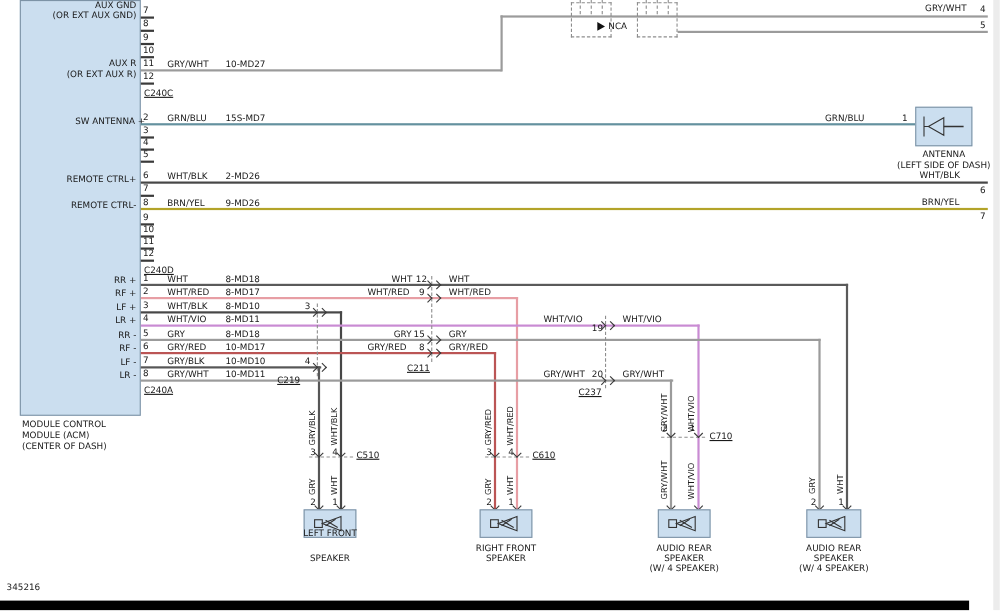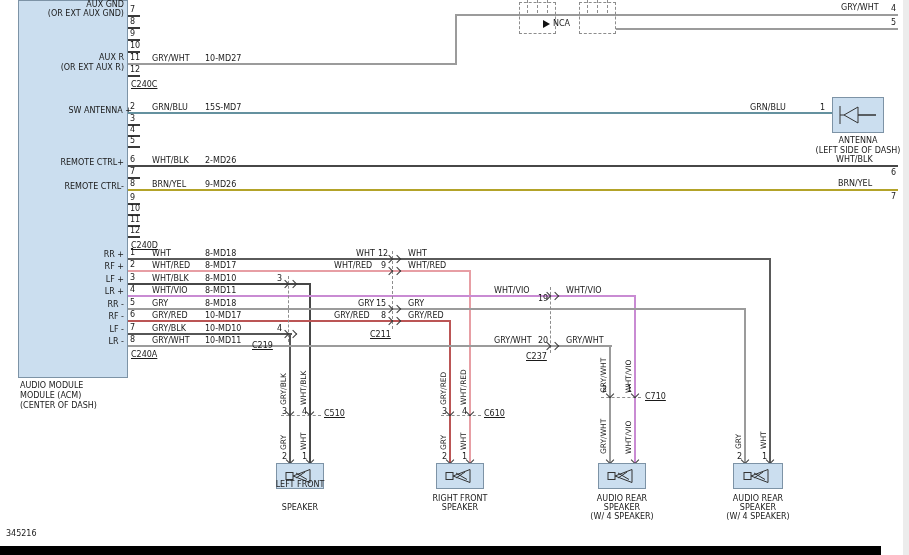--- a/index.html
+++ b/index.html
@@ -83,21 +83,21 @@
   <span class="lbl" style="left:130px;top:248px">1</span>
   <span class="lbl" style="left:130px;top:260px">2</span>
   <span class="lbl" style="left:130px;top:273px">3</span>
   <span class="lbl" style="left:130px;top:285px">4</span>
   <span class="lbl" style="left:130px;top:298px">5</span>
   <span class="lbl" style="left:130px;top:310px">6</span>
   <span class="lbl" style="left:130px;top:323px">7</span>
   <span class="lbl" style="left:130px;top:335px">8</span>
   <span class="lbl u" style="left:131px;top:350px">C240A</span>
 
-  <span class="lbl" style="left:20px;top:381px">AUDIO MODULE</span>
+  <span class="lbl" style="left:20px;top:381px">MODULE CONTROL</span>
   <span class="lbl" style="left:20px;top:391px">MODULE (ACM)</span>
   <span class="lbl" style="left:20px;top:401px">(CENTER OF DASH)</span>
 
   <div class="hw" style="left: 128px; top: 63px; width: 328px; background: rgb(155, 155, 155);"></div>
   <div class="vw" style="left: 455px; top: 14px; height: 51px; background: rgb(155, 155, 155);"></div>
   <div class="hw" style="left: 455px; top: 14px; width: 443px; background: rgb(155, 155, 155);"></div>
   <span class="lbl" style="left:152px;top:54px">GRY/WHT</span>
   <span class="lbl" style="left:205px;top:54px">10-MD27</span>
   <span class="lbl" style="left:841px;top:3px">GRY/WHT</span>
   <span class="lbl" style="left:891px;top:4px">4</span>

